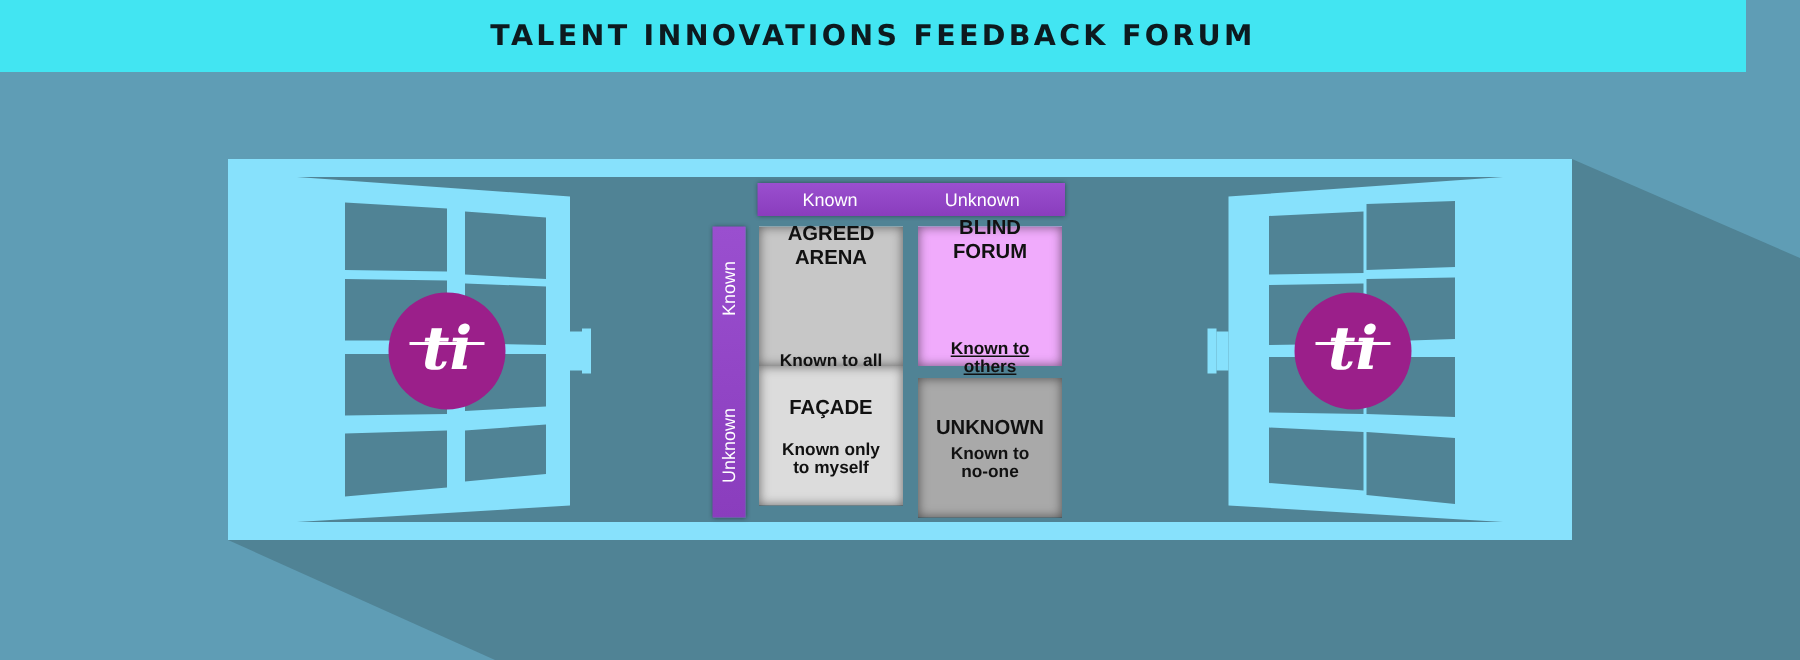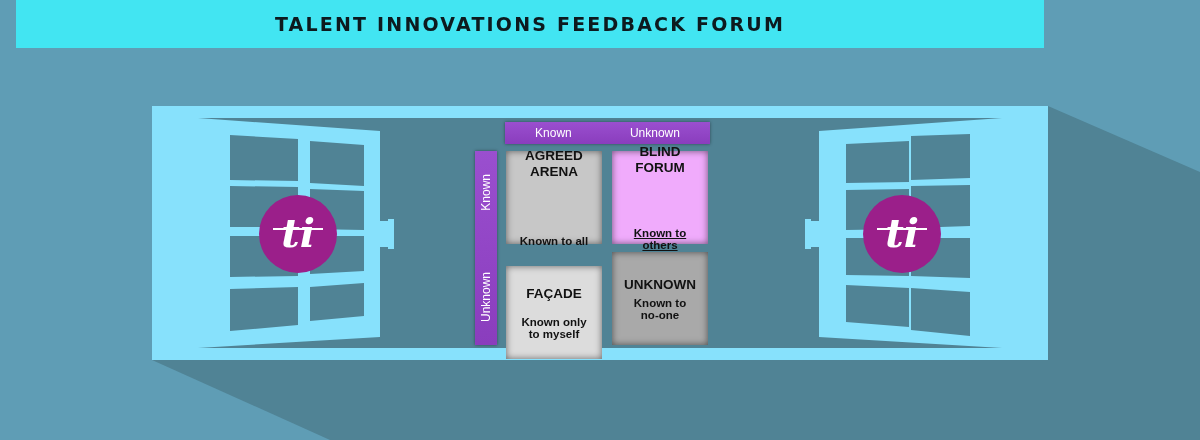--- a/index.html
+++ b/index.html
@@ -1,29 +1,29 @@
 <!DOCTYPE html>
 <html><head>
 <meta charset="utf-8">
 <style>
   html, body { margin:0; padding:0; }
   body { width:1200px; height:440px; overflow:hidden; position:relative; background:#5f9db5; font-family:"Liberation Sans", sans-serif; }
-  .header { position:absolute; left:16px; top:0; width:1028px; height:48px; background:#42e5f2; display:flex; align-items:center; justify-content:center; }
+  .header { position:absolute; left:0; top:0; width:1164px; height:48px; background:#42e5f2; display:flex; align-items:center; justify-content:center; }
   .header-title { font-family:"DejaVu Sans", sans-serif; font-weight:bold; font-size:19px; letter-spacing:2.2px; color:#0d1a1f; }
   svg.scene { position:absolute; left:0; top:0; }
   .bar { position:absolute; background:linear-gradient(#9a4fcf,#8a3dbd); box-shadow:0 0 3px rgba(0,0,0,0.45); color:#fff; font-weight:normal; font-size:12px; display:flex; align-items:center;gap:14px; }
   .bar-top { left:505px; top:122px; width:205px; height:22px; justify-content:space-around; padding:0 8px; box-sizing:border-box; }
   .bar-side { left:475px; top:151px; width:22px; height:194px; flex-direction:column; justify-content:space-around; }
   .vtext { writing-mode:vertical-rl; transform:rotate(180deg); font-size:12px; }
   .box { position:absolute; width:96px; height:93px; display:flex; flex-direction:column; align-items:center; justify-content:center; text-align:center; color:#111; box-shadow:inset 0 0 7px rgba(0,0,0,0.55); box-sizing:border-box; }
   .box-title { font-weight:bold; font-size:13.5px; line-height:16px; }
   .box-sub { font-weight:bold; font-size:11.5px; line-height:12px; margin-top:7px; }
   .q1 { left:506px; top:151px; background:#c7c7c7;gap:48px; }
   .q2 { left:612px; top:151px; background:#f0abfc;gap:44px; }
-  .q3 { left:506px; top:266px; background:#dcdcdc; }
+  .q3 { left:506px; top:244px; background:#dcdcdc; }
   .q4 { left:612px; top:252px; background:#a9a9a9; }
   .logo { position:absolute; width:78px; height:78px; border-radius:50%; background:#9b1f8a; display:flex; align-items:center; justify-content:center; }
   .logo-text { color:#fff; font-family:"DejaVu Serif", serif; font-style:italic; font-weight:bold; font-size:40px; position:relative; top:-2px; }
   .logo-line { position:absolute; left:14px; right:14px; top:33px; height:2px; background:#fff; }
 </style>
 </head>
 <body>
 
 <svg class="scene" width="1200" height="440" viewBox="0 0 1200 440">
 

